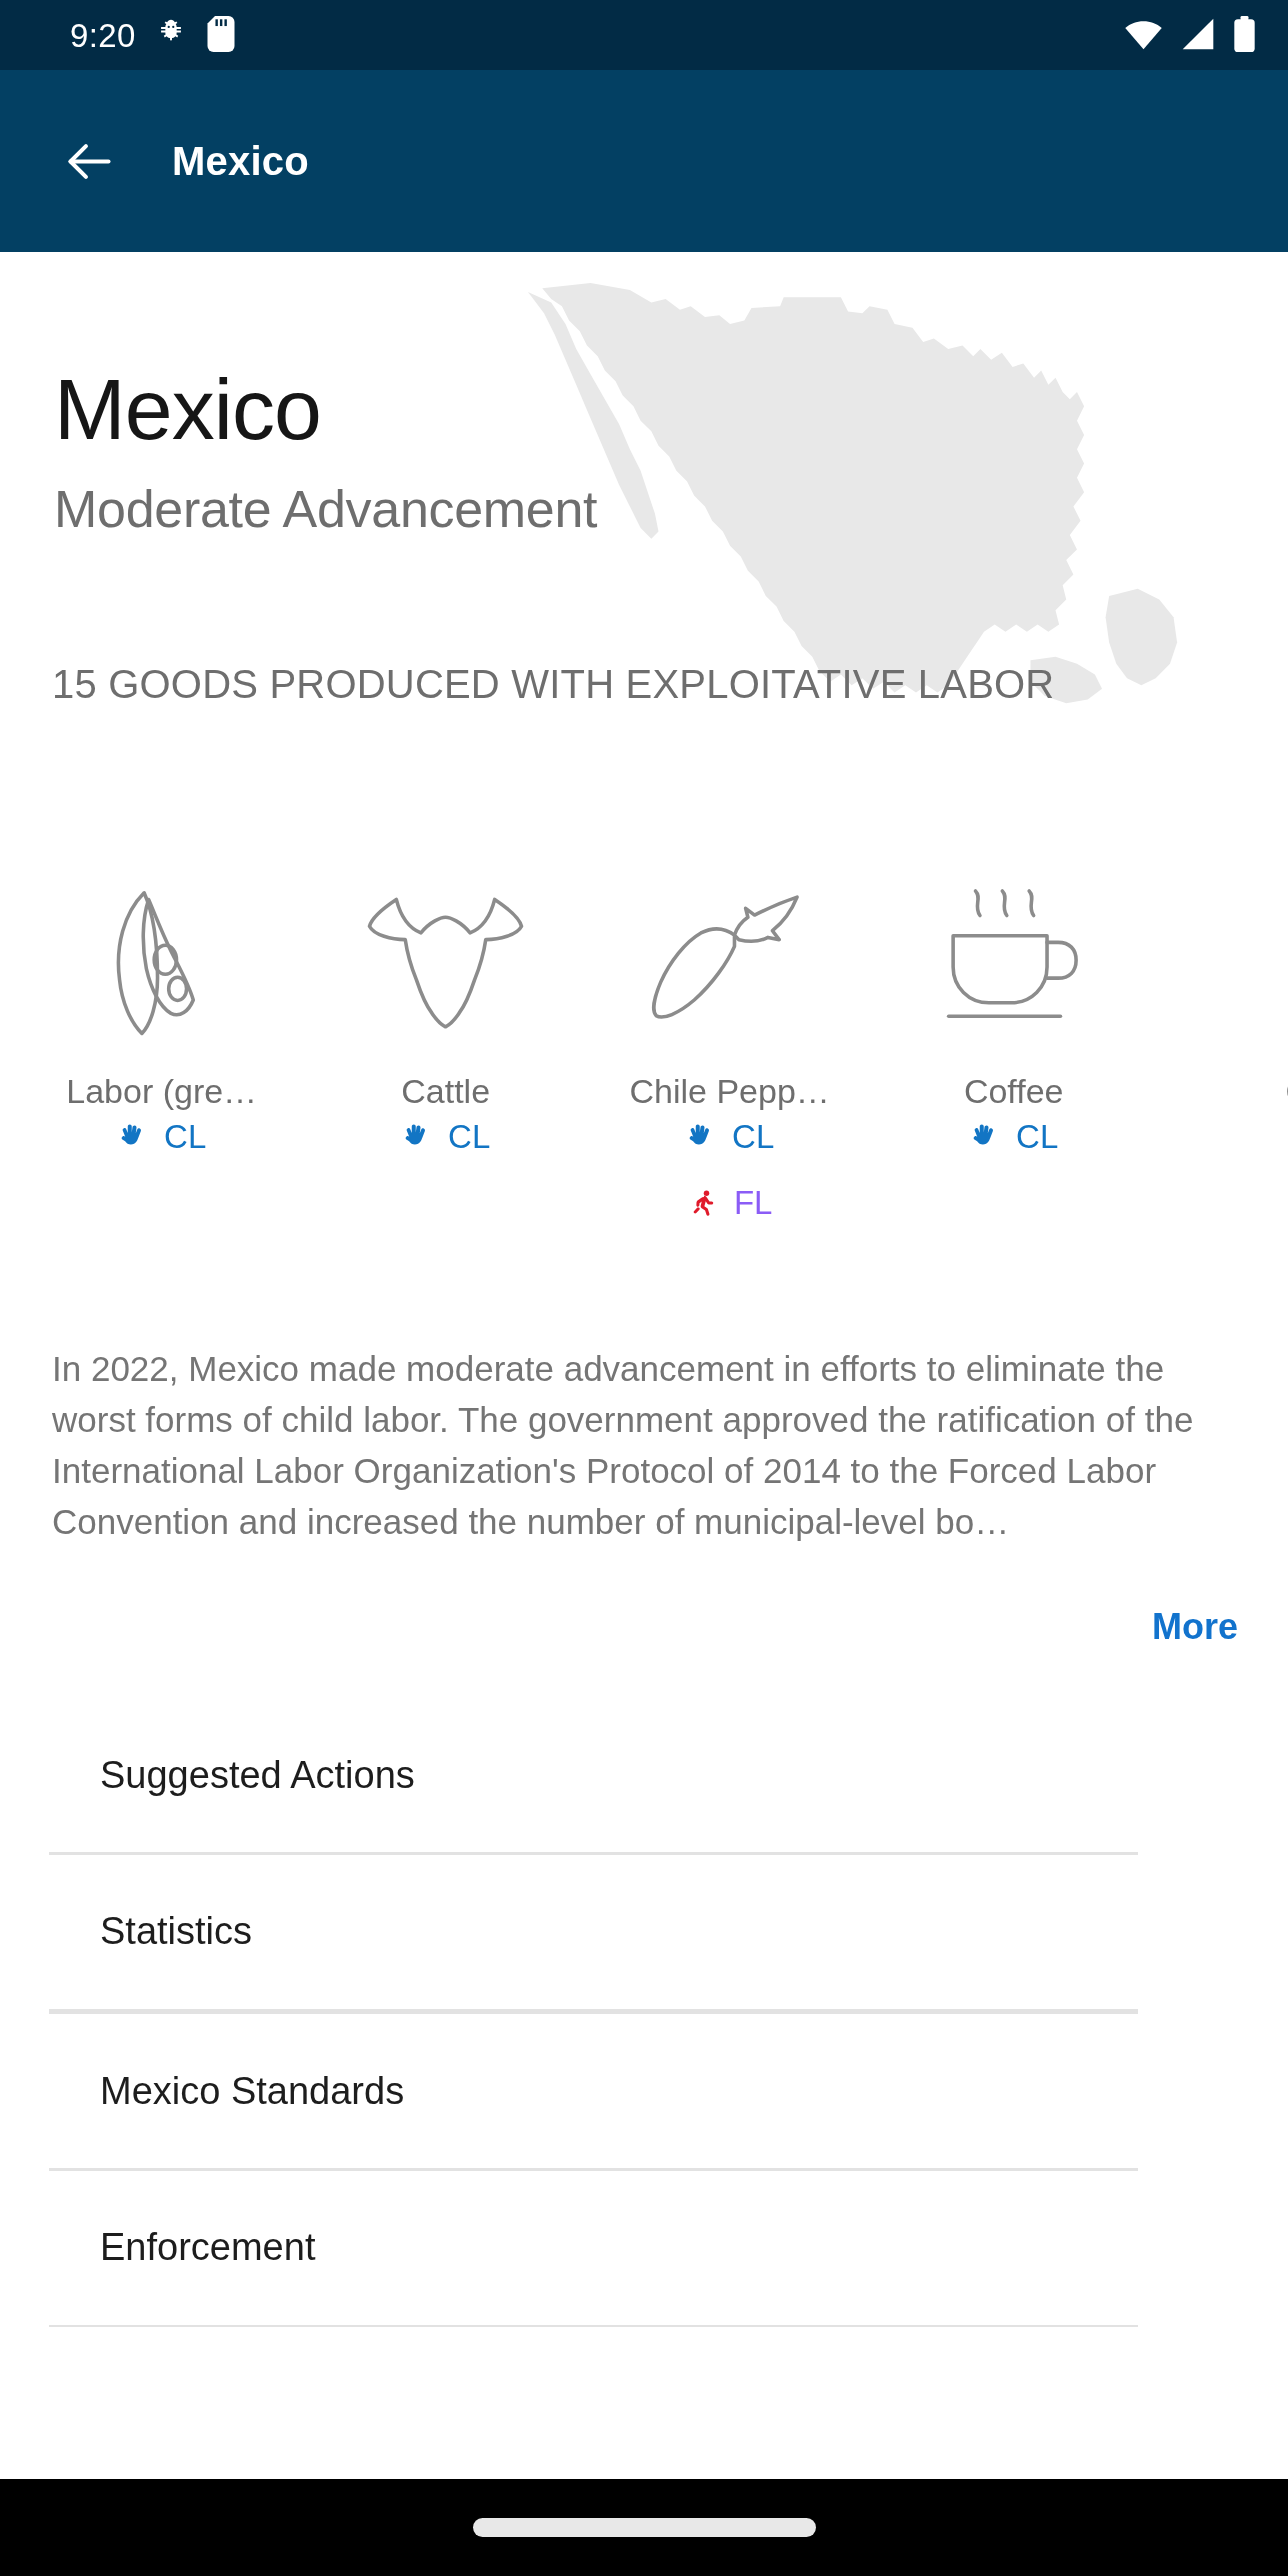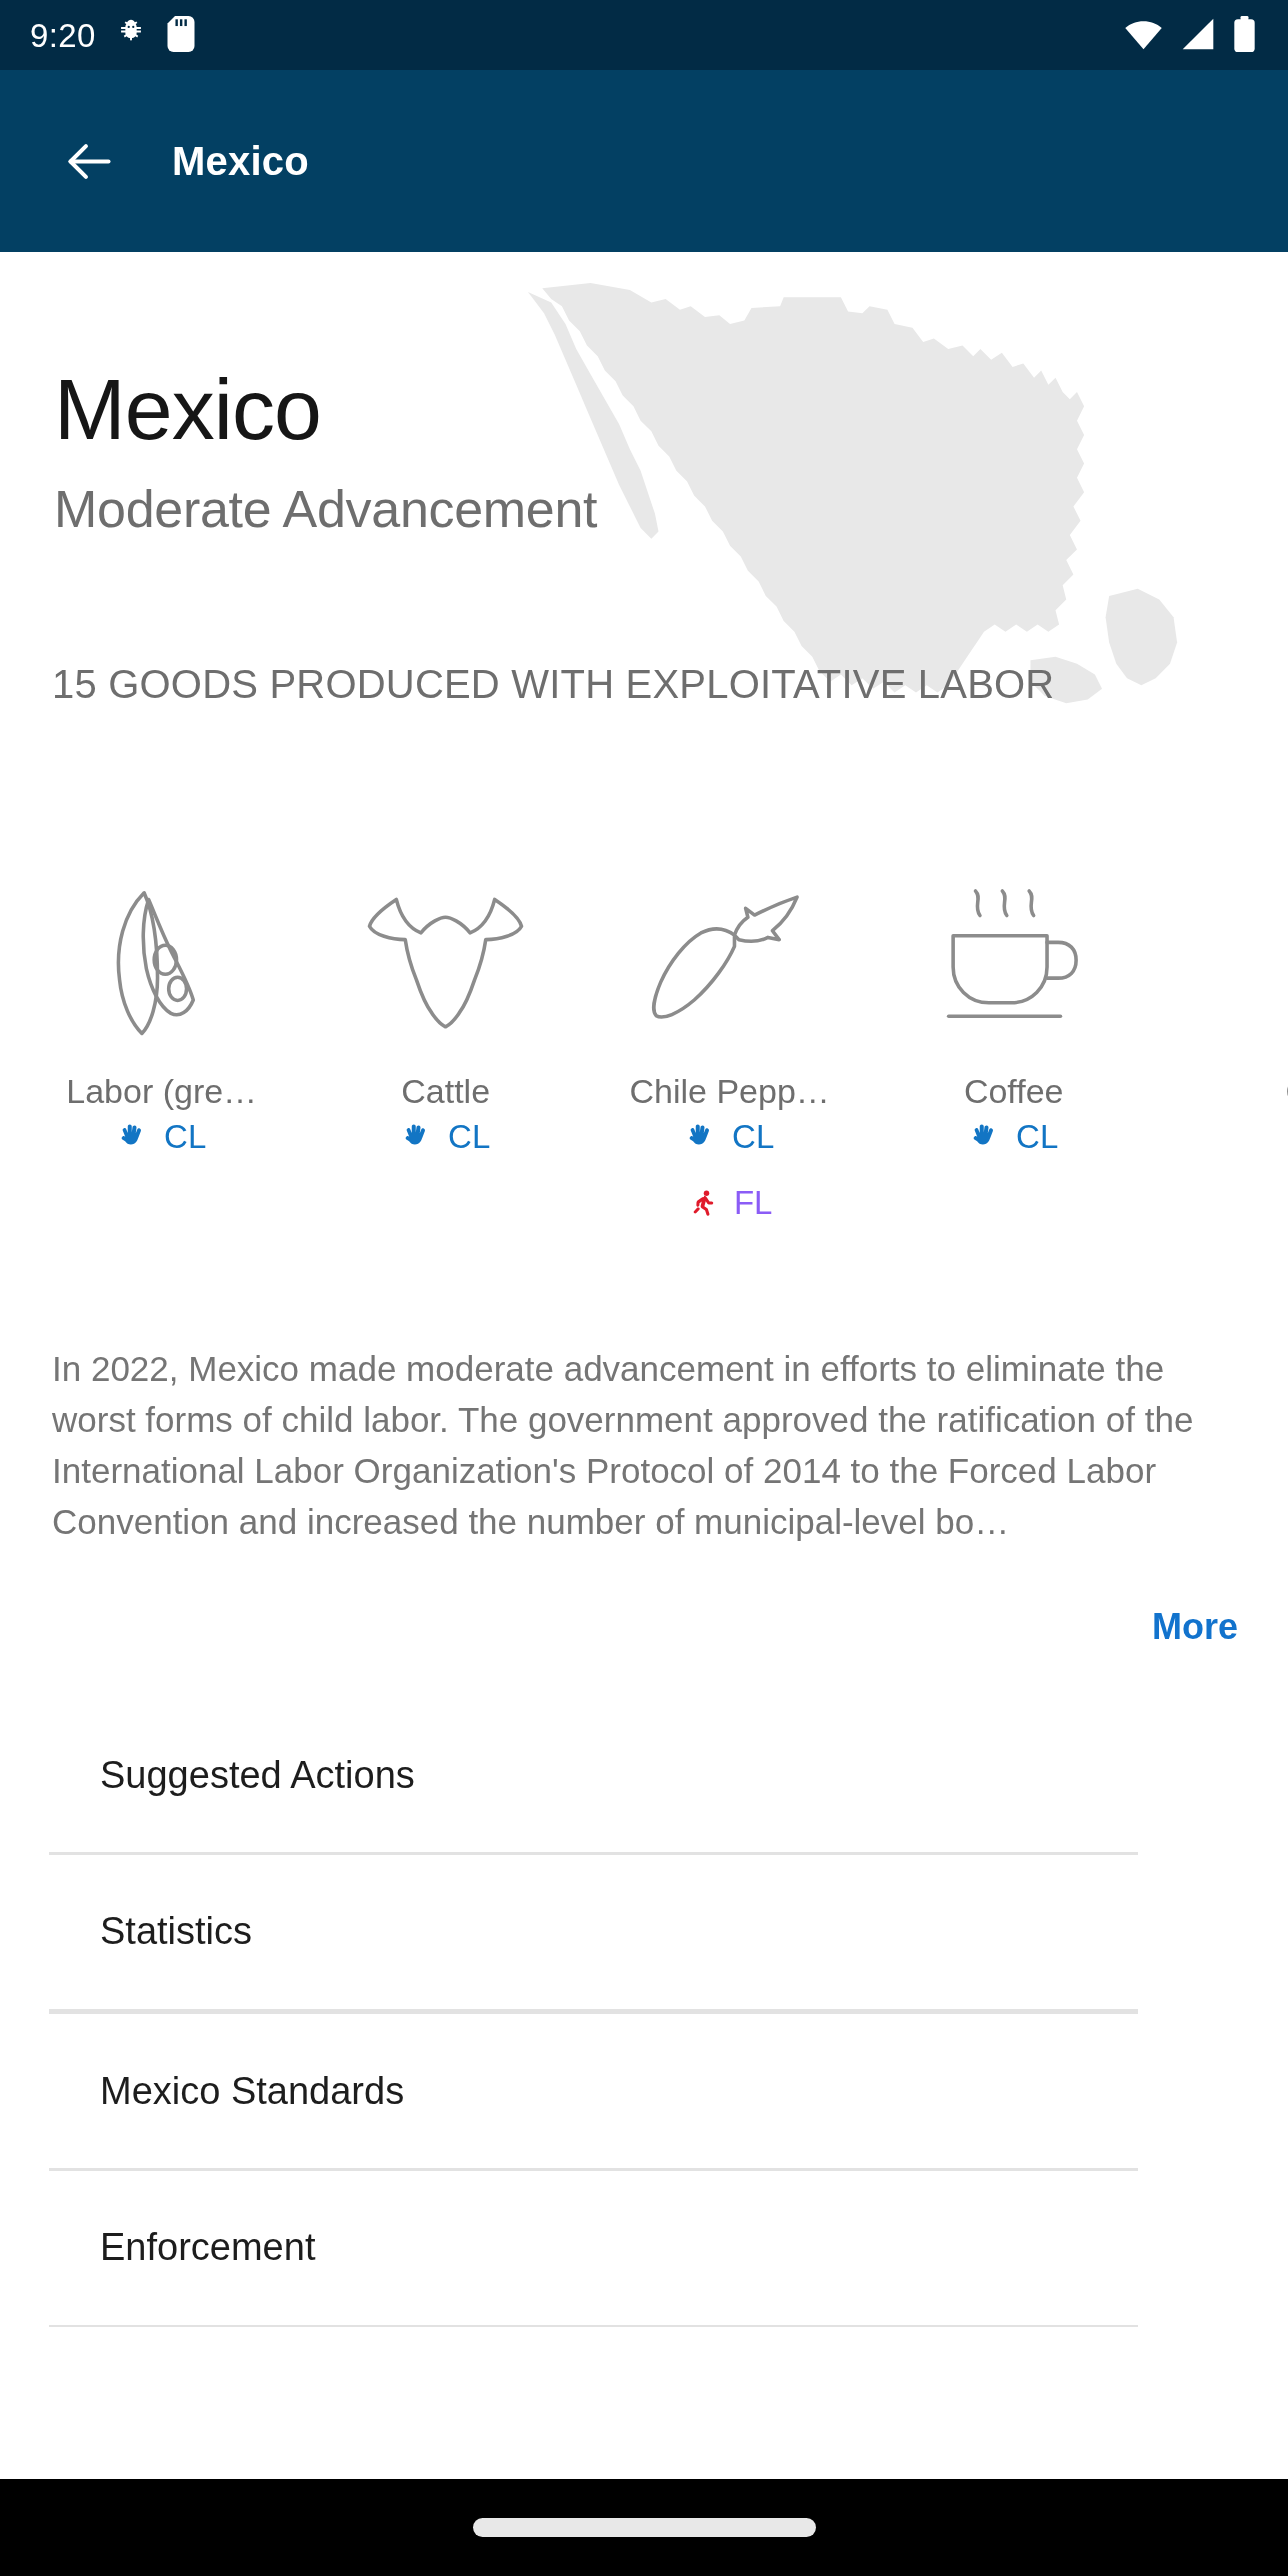--- a/index.html
+++ b/index.html
@@ -12,21 +12,21 @@
   #screen { position:relative; width:1288px; height:2576px; background:#fff; overflow:hidden; }
 
   
   .statusbar {
     position:absolute; top:0; left:0; width:1288px; height:70px;
     background:#022b45;
     display:flex; align-items:center; justify-content:space-between;
     padding:0 32px 0 30px;
     color:#ffffff;
   }
-  .sb-left { display:flex; align-items:center; gap:18px; }
+  .sb-left { display:flex; align-items:center; gap:18px;margin-left:40px; }
   .sb-time { font-size:33px; font-weight:400; letter-spacing:0.4px; line-height:1; }
   .sb-right { display:flex; align-items:center; gap:16px; }
   .ic { display:block; }
 
   
   .appbar {
     position:absolute; top:70px; left:0; width:1288px; height:182px;
     background:#034063;
     display:flex; align-items:center;
   }

